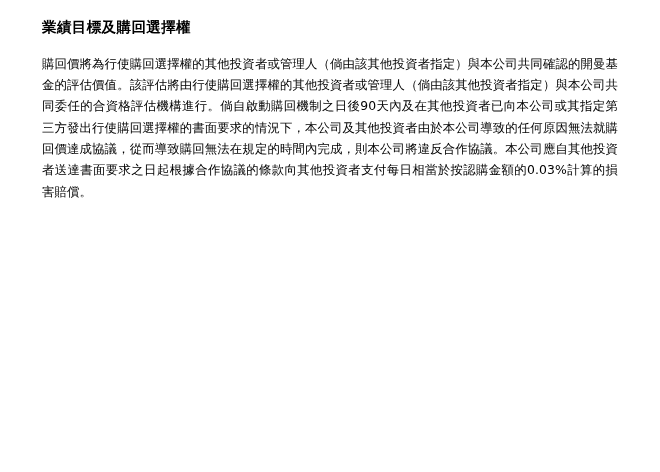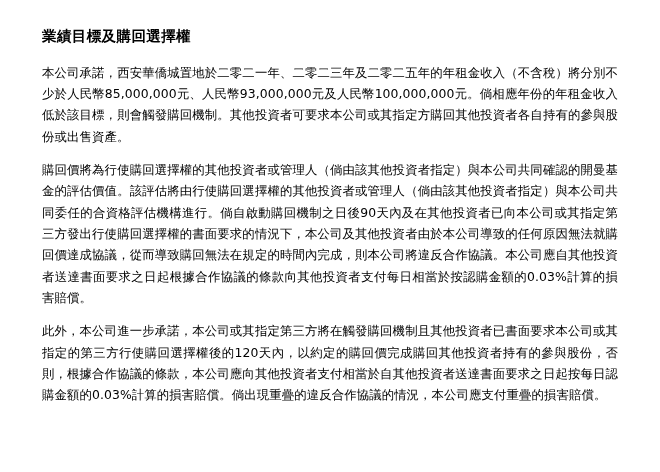--- a/index.html
+++ b/index.html
@@ -11,21 +11,21 @@
     width: 660px;
     height: 472px;
     font-family: "DejaVu Sans", "Liberation Sans", sans-serif;
     color: #000000;
     overflow: hidden;
   }
   .page {
     width: 660px;
     height: 472px;
     box-sizing: border-box;
-    padding: 26px 42px 0 42px;
+    padding: 17px 42px 0 42px;
     background: #ffffff;
   }
   .doc-title {
     font-size: 14.5px;
     font-weight: bold;
     letter-spacing: 0.4px;
     line-height: 1.5;
     margin: 0 0 14px 0;
     color: #000000;
   }
@@ -40,16 +40,14 @@
   }
   .para:last-child {
     margin-bottom: 0;
   }
 </style>
 </head>
 <body>
 
 <div class="page">
   <h1 class="doc-title">業績目標及購回選擇權</h1>
-  <p class="para">本公司承諾，西安華僑城置地於二零二一年、二零二三年及二零二五年的年租金收入（不含稅）將分別不少於人民幣85,000,000元、人民幣93,000,000元及人民幣100,000,000元。倘相應年份的年租金收入低於該目標，則會觸發購回機制。其他投資者可要求本公司或其指定方購回其他投資者各自持有的參與股份或出售資產。</p>
   <p class="para">購回價將為行使購回選擇權的其他投資者或管理人（倘由該其他投資者指定）與本公司共同確認的開曼基金的評估價值。該評估將由行使購回選擇權的其他投資者或管理人（倘由該其他投資者指定）與本公司共同委任的合資格評估機構進行。倘自啟動購回機制之日後90天內及在其他投資者已向本公司或其指定第三方發出行使購回選擇權的書面要求的情況下，本公司及其他投資者由於本公司導致的任何原因無法就購回價達成協議，從而導致購回無法在規定的時間內完成，則本公司將違反合作協議。本公司應自其他投資者送達書面要求之日起根據合作協議的條款向其他投資者支付每日相當於按認購金額的0.03%計算的損害賠償。</p>
-  <p class="para">此外，本公司進一步承諾，本公司或其指定第三方將在觸發購回機制且其他投資者已書面要求本公司或其指定的第三方行使購回選擇權後的120天內，以約定的購回價完成購回其他投資者持有的參與股份，否則，根據合作協議的條款，本公司應向其他投資者支付相當於自其他投資者送達書面要求之日起按每日認購金額的0.03%計算的損害賠償。倘出現重疊的違反合作協議的情況，本公司應支付重疊的損害賠償。</p>
 </div>
 
 </body></html>

